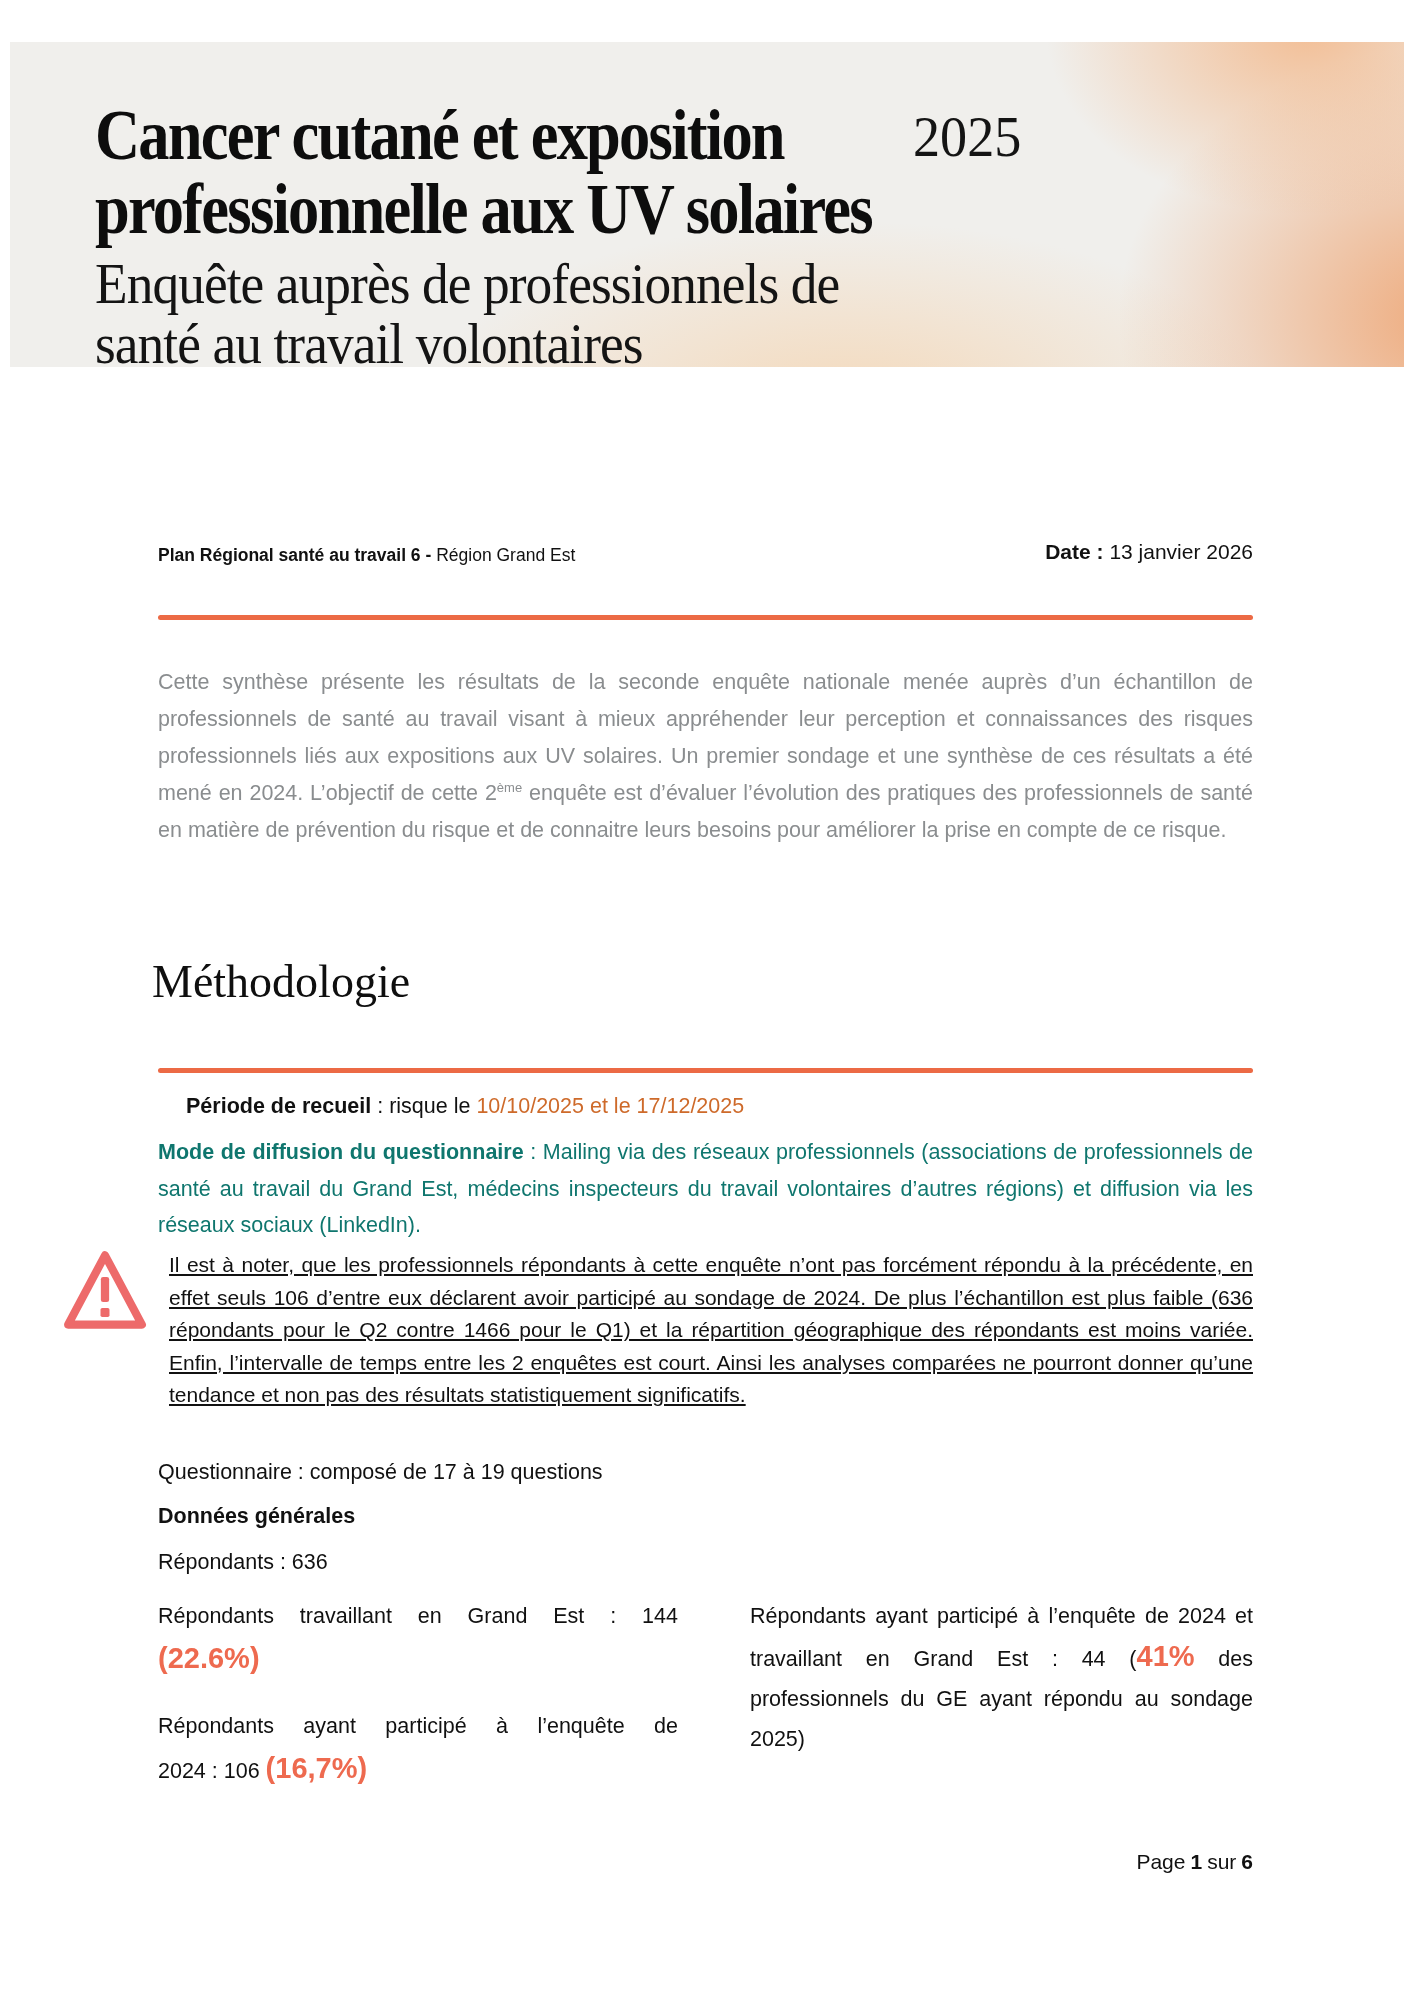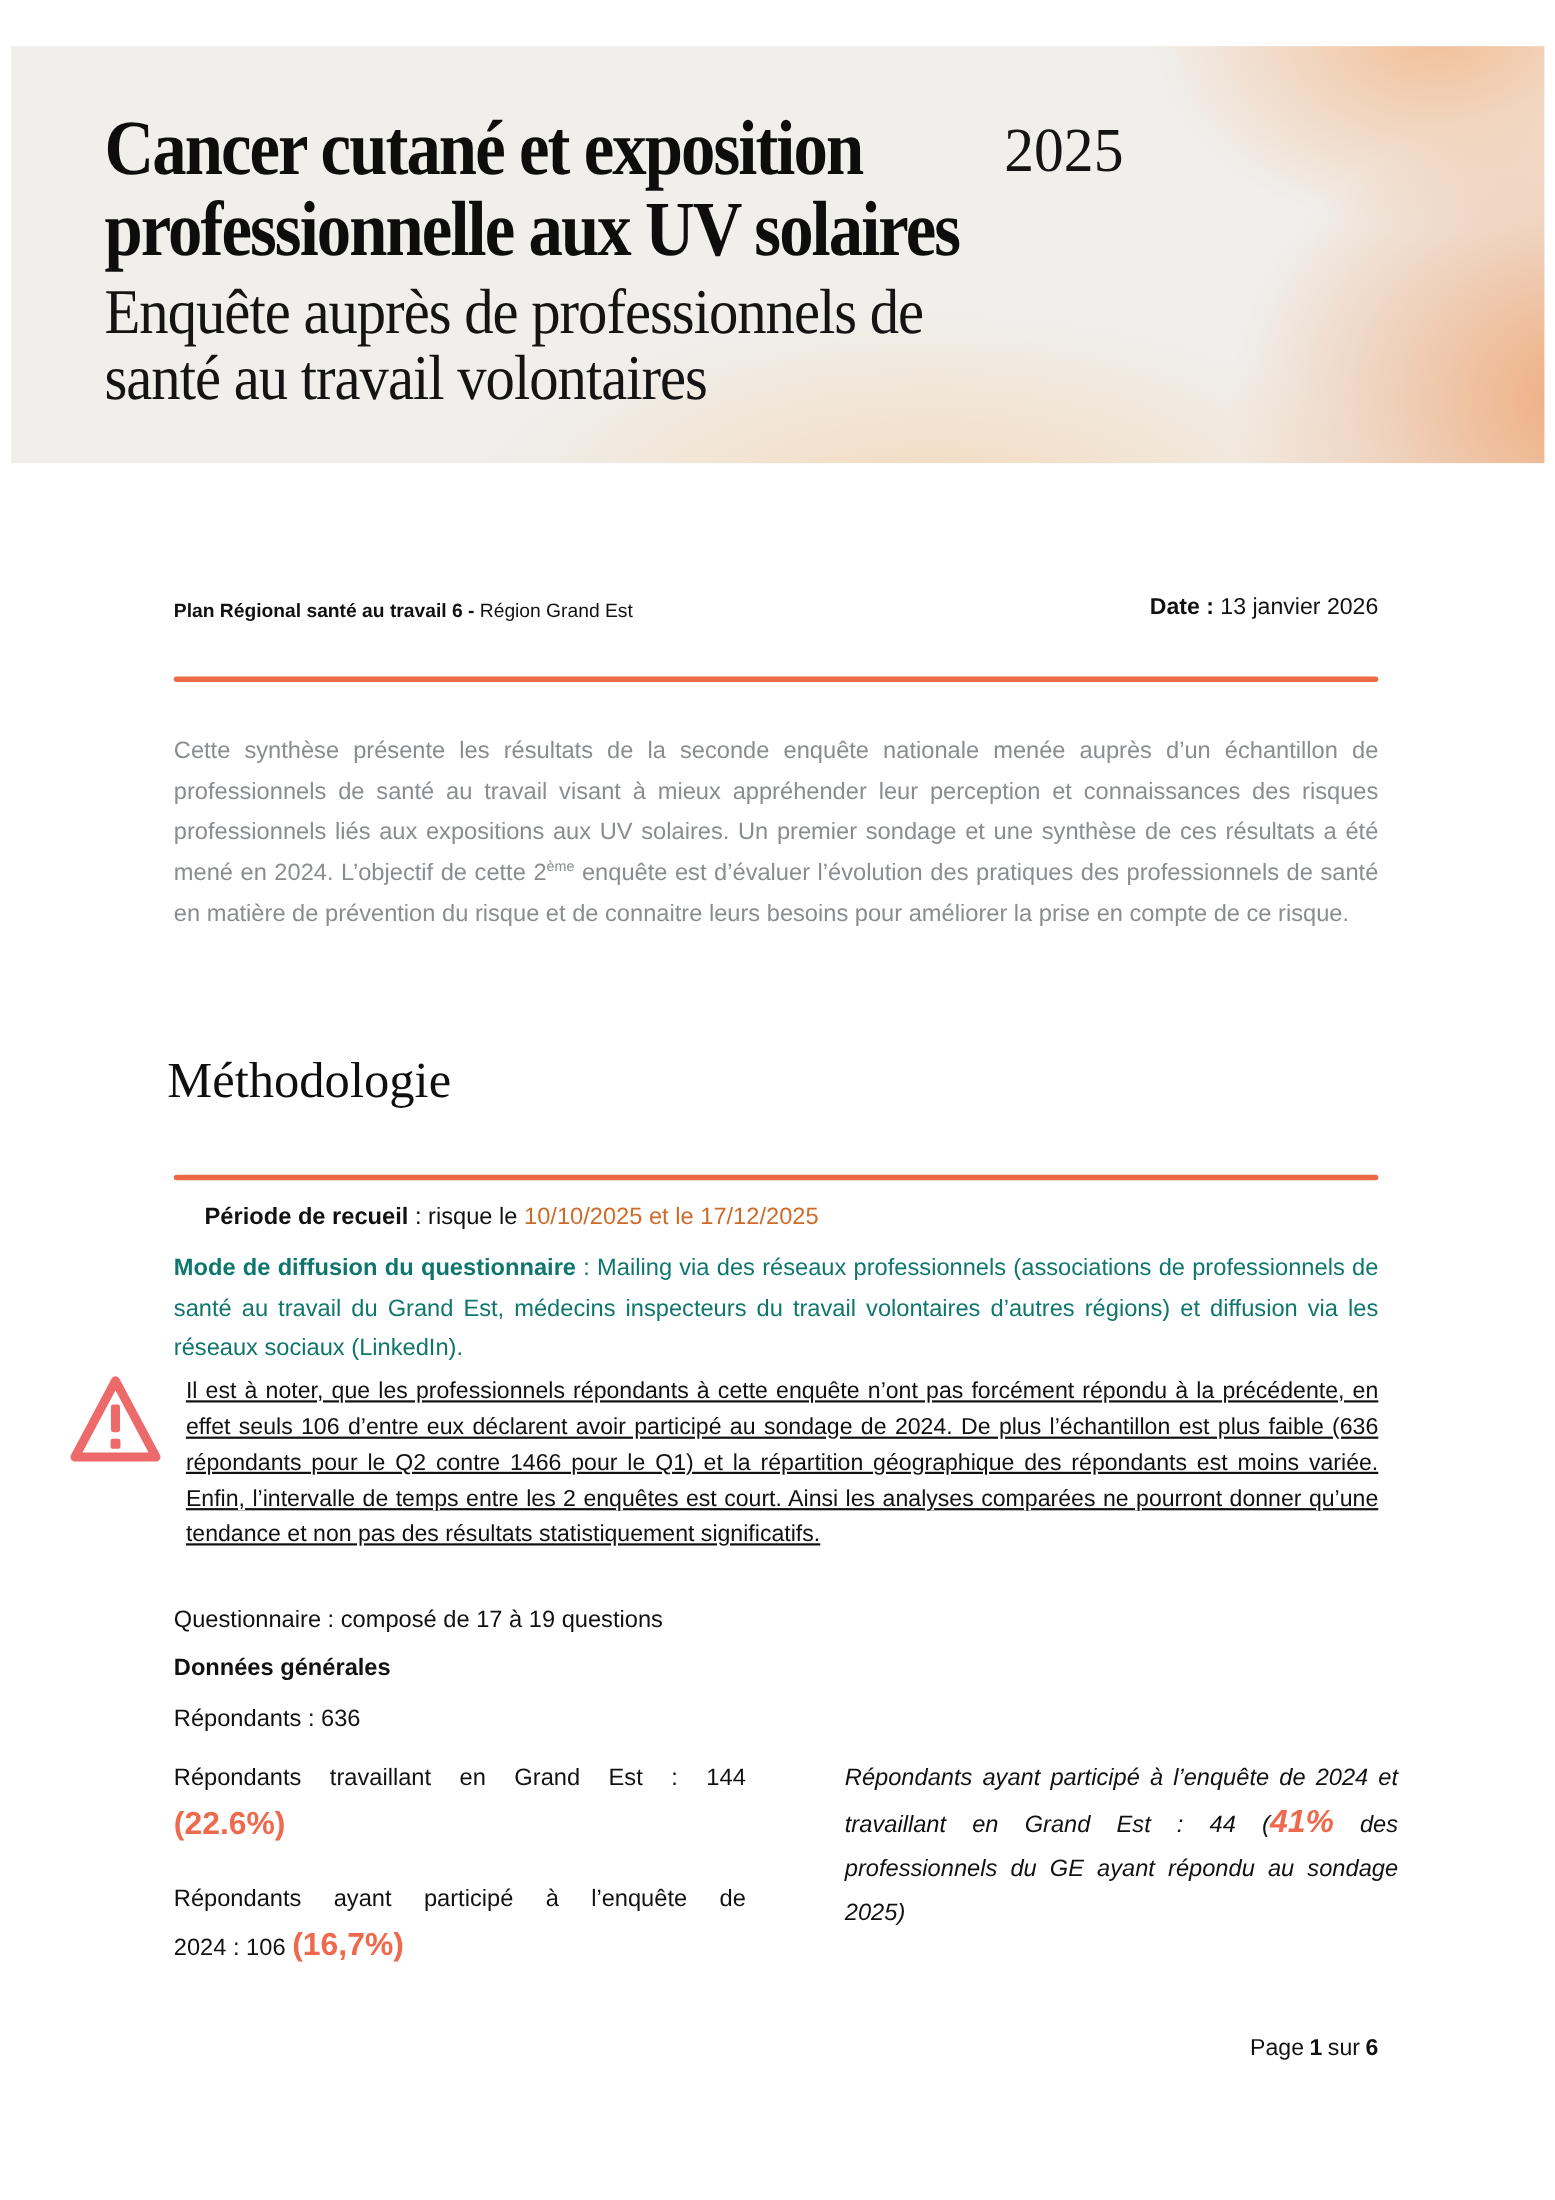--- a/index.html
+++ b/index.html
@@ -9,21 +9,21 @@
     position: relative;
     width: 1414px;
     height: 2000px;
     background: #ffffff;
     overflow: hidden;
   }
 
   
   .hero {
     position: absolute;
-    left: 10px; right: 10px; top: 42px; height: 379px;
+    left: 10px; right: 10px; top: 42px; height: 325px;
     background:
       radial-gradient(420px 300px at 93% -4%, rgba(243,178,128,0.80), rgba(243,178,128,0) 62%),
       radial-gradient(520px 430px at 103% 85%, rgba(238,158,104,0.85), rgba(238,158,104,0) 63%),
       radial-gradient(640px 280px at 60% 112%, rgba(246,205,160,0.65), rgba(246,205,160,0) 66%),
       #f0efec;
   }
   .hero-title {
     position: absolute; left: 85px; top: 56px;
     font-family: "Liberation Serif", serif;
     font-weight: 700;
@@ -119,21 +119,21 @@
     text-align: justify; color: #111; text-decoration: underline;
   }
 
   .quest      { position: absolute; left: 158px; top: 1460px; font-size: 21.5px; color: #111; }
   .donnees    { position: absolute; left: 158px; top: 1504px; font-size: 21.5px; font-weight: 700; color: #111; }
   .repondants { position: absolute; left: 158px; top: 1550px; font-size: 21.5px; color: #111; }
 
   
   .col { position: absolute; top: 1596px; font-size: 21.5px; line-height: 40px; color: #111; }
   .col-left  { left: 158px; width: 520px; }
-  .col-right { left: 768px; width: 503px; text-align: justify; font-style: italic; }
+  .col-right { left: 750px; width: 503px; text-align: justify; }
   .jline { text-align: justify; text-align-last: justify; }
   .bigpct {
     color: #ee6a4f; font-weight: 700; font-size: 29px;
   }
   .pct-line { margin-top: 2px; line-height: 40px; }
   .second { margin-top: 28px; }
 
   
   .footer {
     position: absolute; left: 158px; top: 1850px; width: 1095px;

